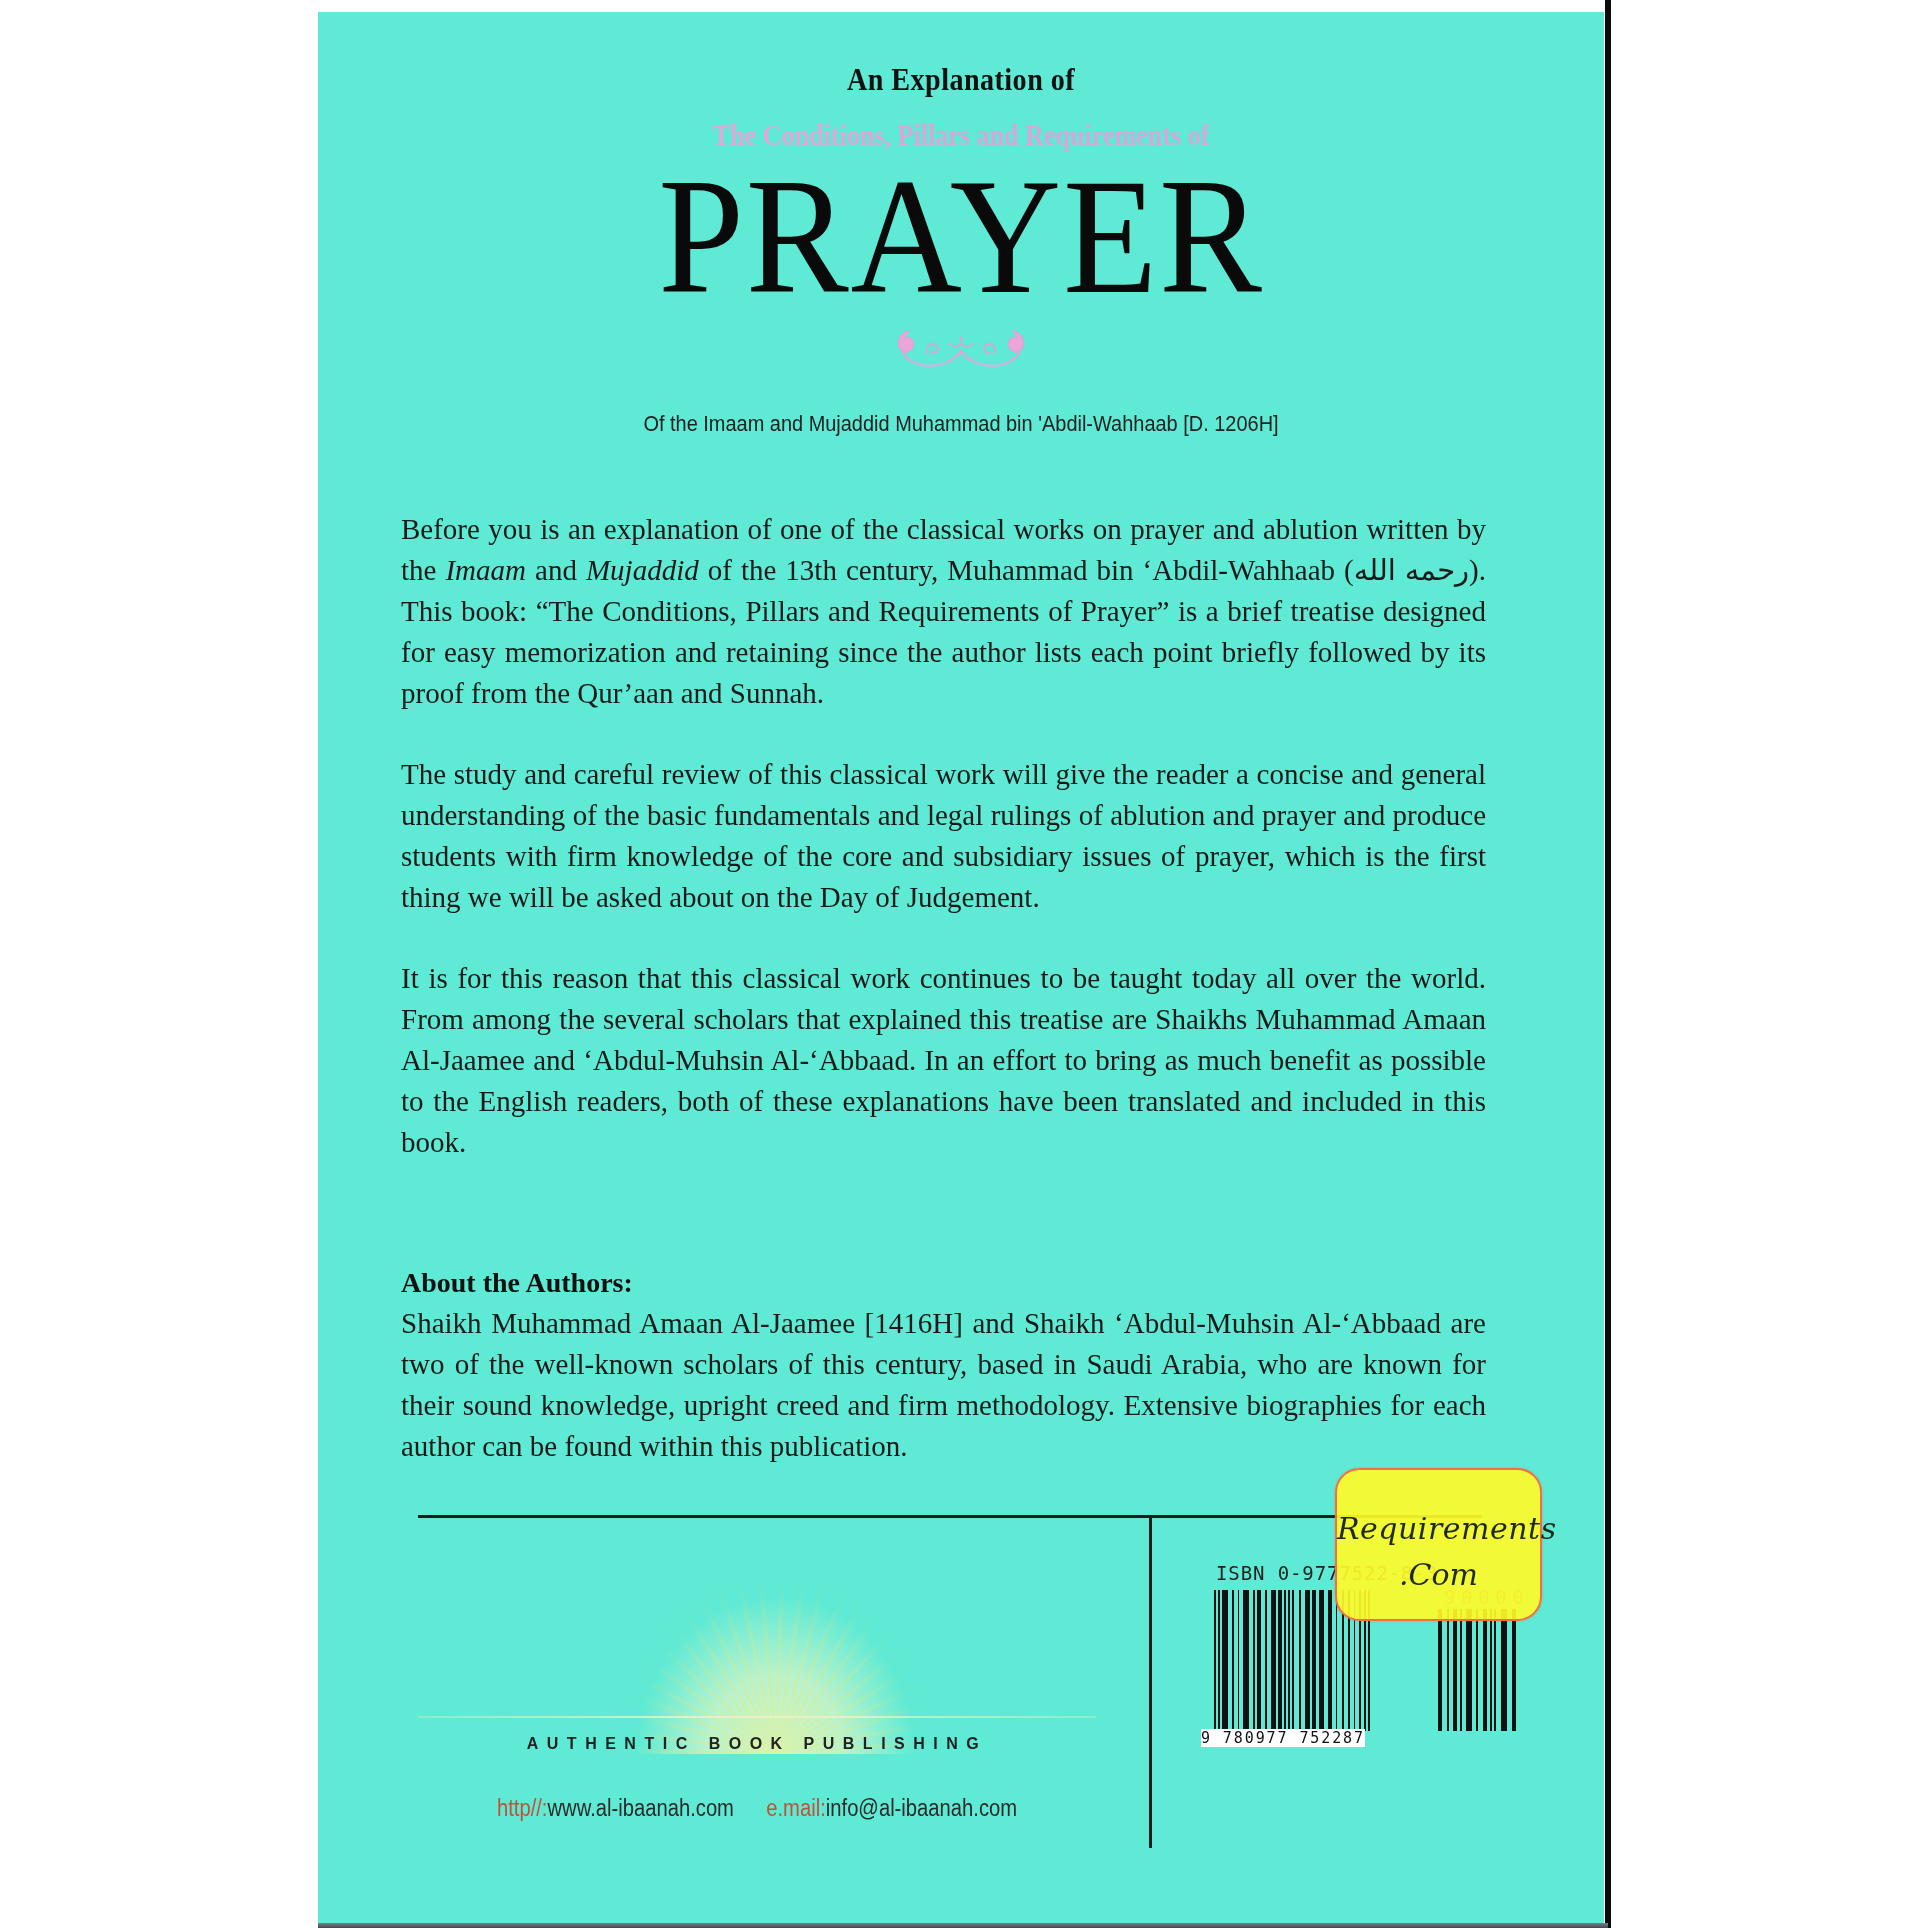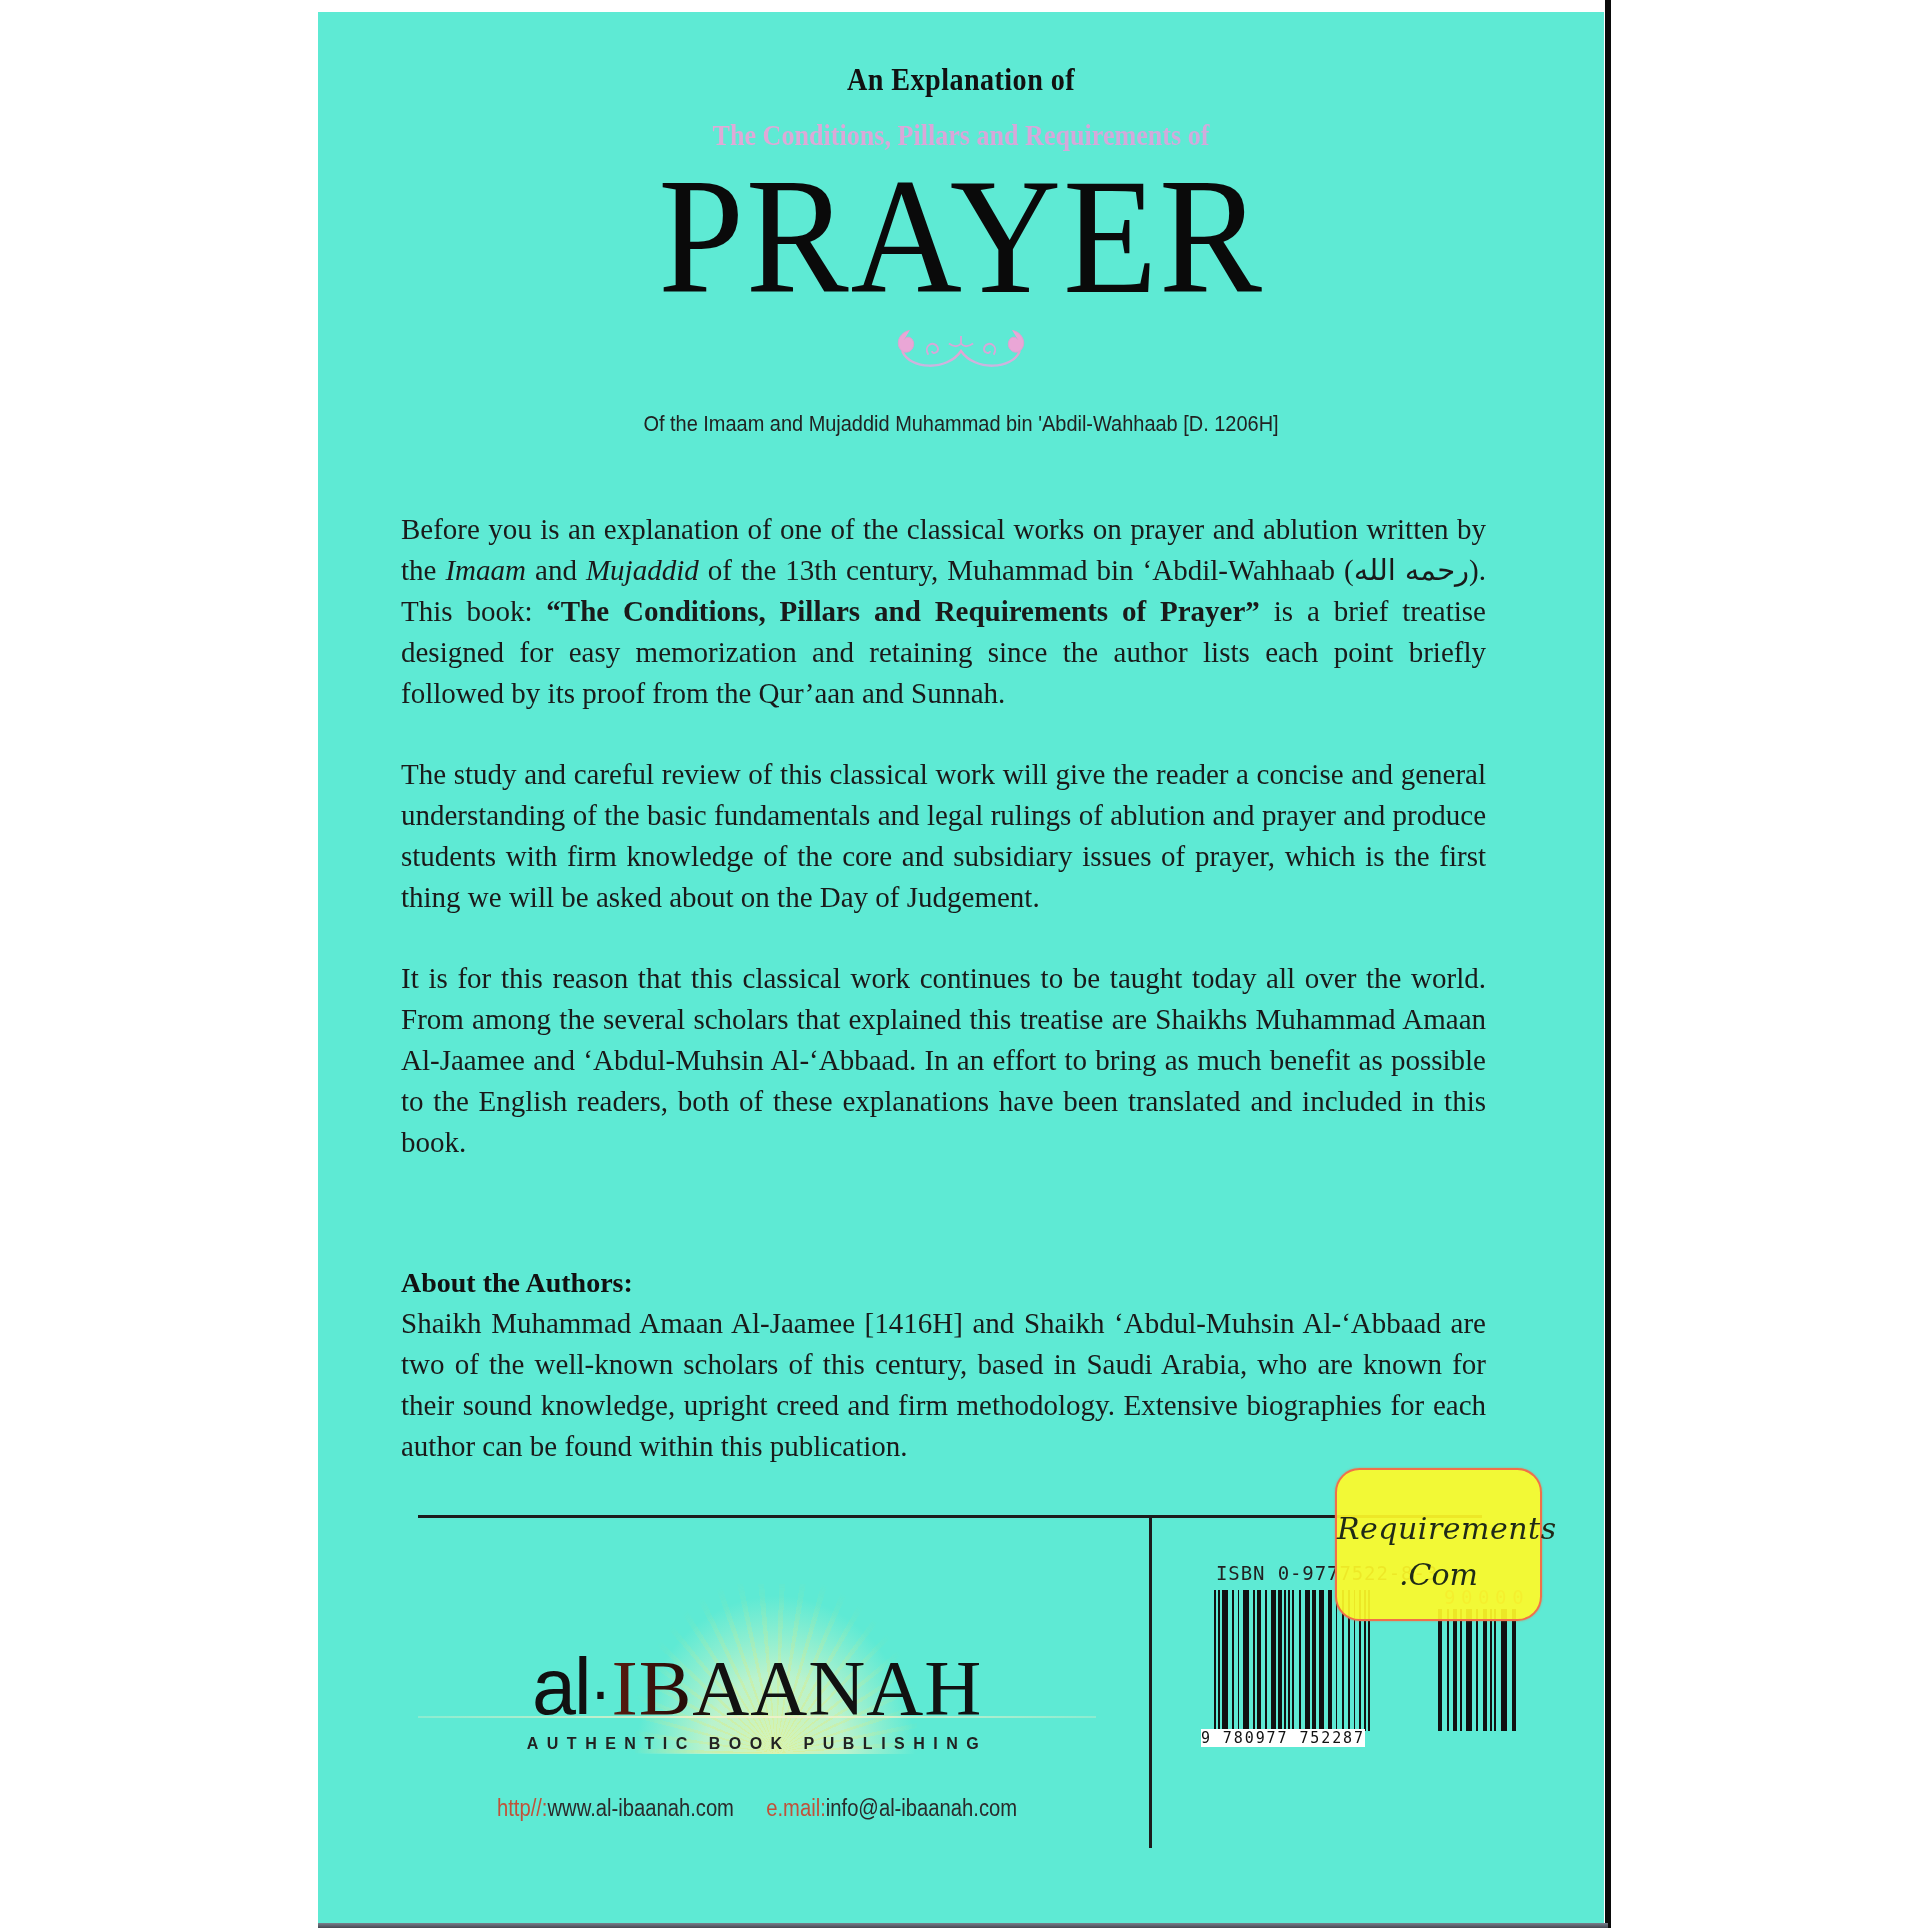--- a/index.html
+++ b/index.html
@@ -88,21 +88,21 @@
     }
     .section-head {
       font-weight: bold;
       font-size: 28px;
       line-height: 41px;
       color: #111;
     }
     .para { margin: 0; }
     .para-gap { height: 40px; }
     em { font-style: italic; }
-    strong { font-weight: bold; }
+    strong { font-weight: normal; }
 
     
     .rule-h {
       position: absolute; left: 100px; top: 1503px; width: 1064px; height: 2.8px;
       background: #1c1c1c;
     }
     .rule-v {
       position: absolute; left: 831px; top: 1505px; width: 2.8px; height: 331px;
       background: #1c1c1c;
     }
@@ -275,21 +275,20 @@
     <div class="section-head">About the Authors:</div>
     <p class="para">Shaikh Muhammad Amaan Al-Jaamee [1416H] and Shaikh ‘Abdul-Muhsin Al-‘Abbaad are two of the well-known scholars of this century, based in Saudi Arabia, who are known for their sound knowledge, upright creed and firm methodology. Extensive biographies for each author can be found within this publication.</p>
   </div>
 
   <div class="rule-h"></div>
   <div class="rule-v"></div>
 
   <div class="publisher">
     <div class="sunburst"></div>
     <div class="sunrays"></div>
-    <div class="pub-logo"><span class="al">al</span><span class="dot">·</span><span class="ibaanah">IBAANAH</span></div>
     <div class="pub-underline"></div>
     <div class="pub-tagline">AUTHENTIC BOOK PUBLISHING</div>
     <div class="pub-contact">
       <span class="lbl">http//:</span><span>www.al-ibaanah.com</span>
       <span class="gap"></span>
       <span class="lbl">e.mail:</span><span>info@al-ibaanah.com</span>
     </div>
   </div>
 
   <div class="barcode-area">

